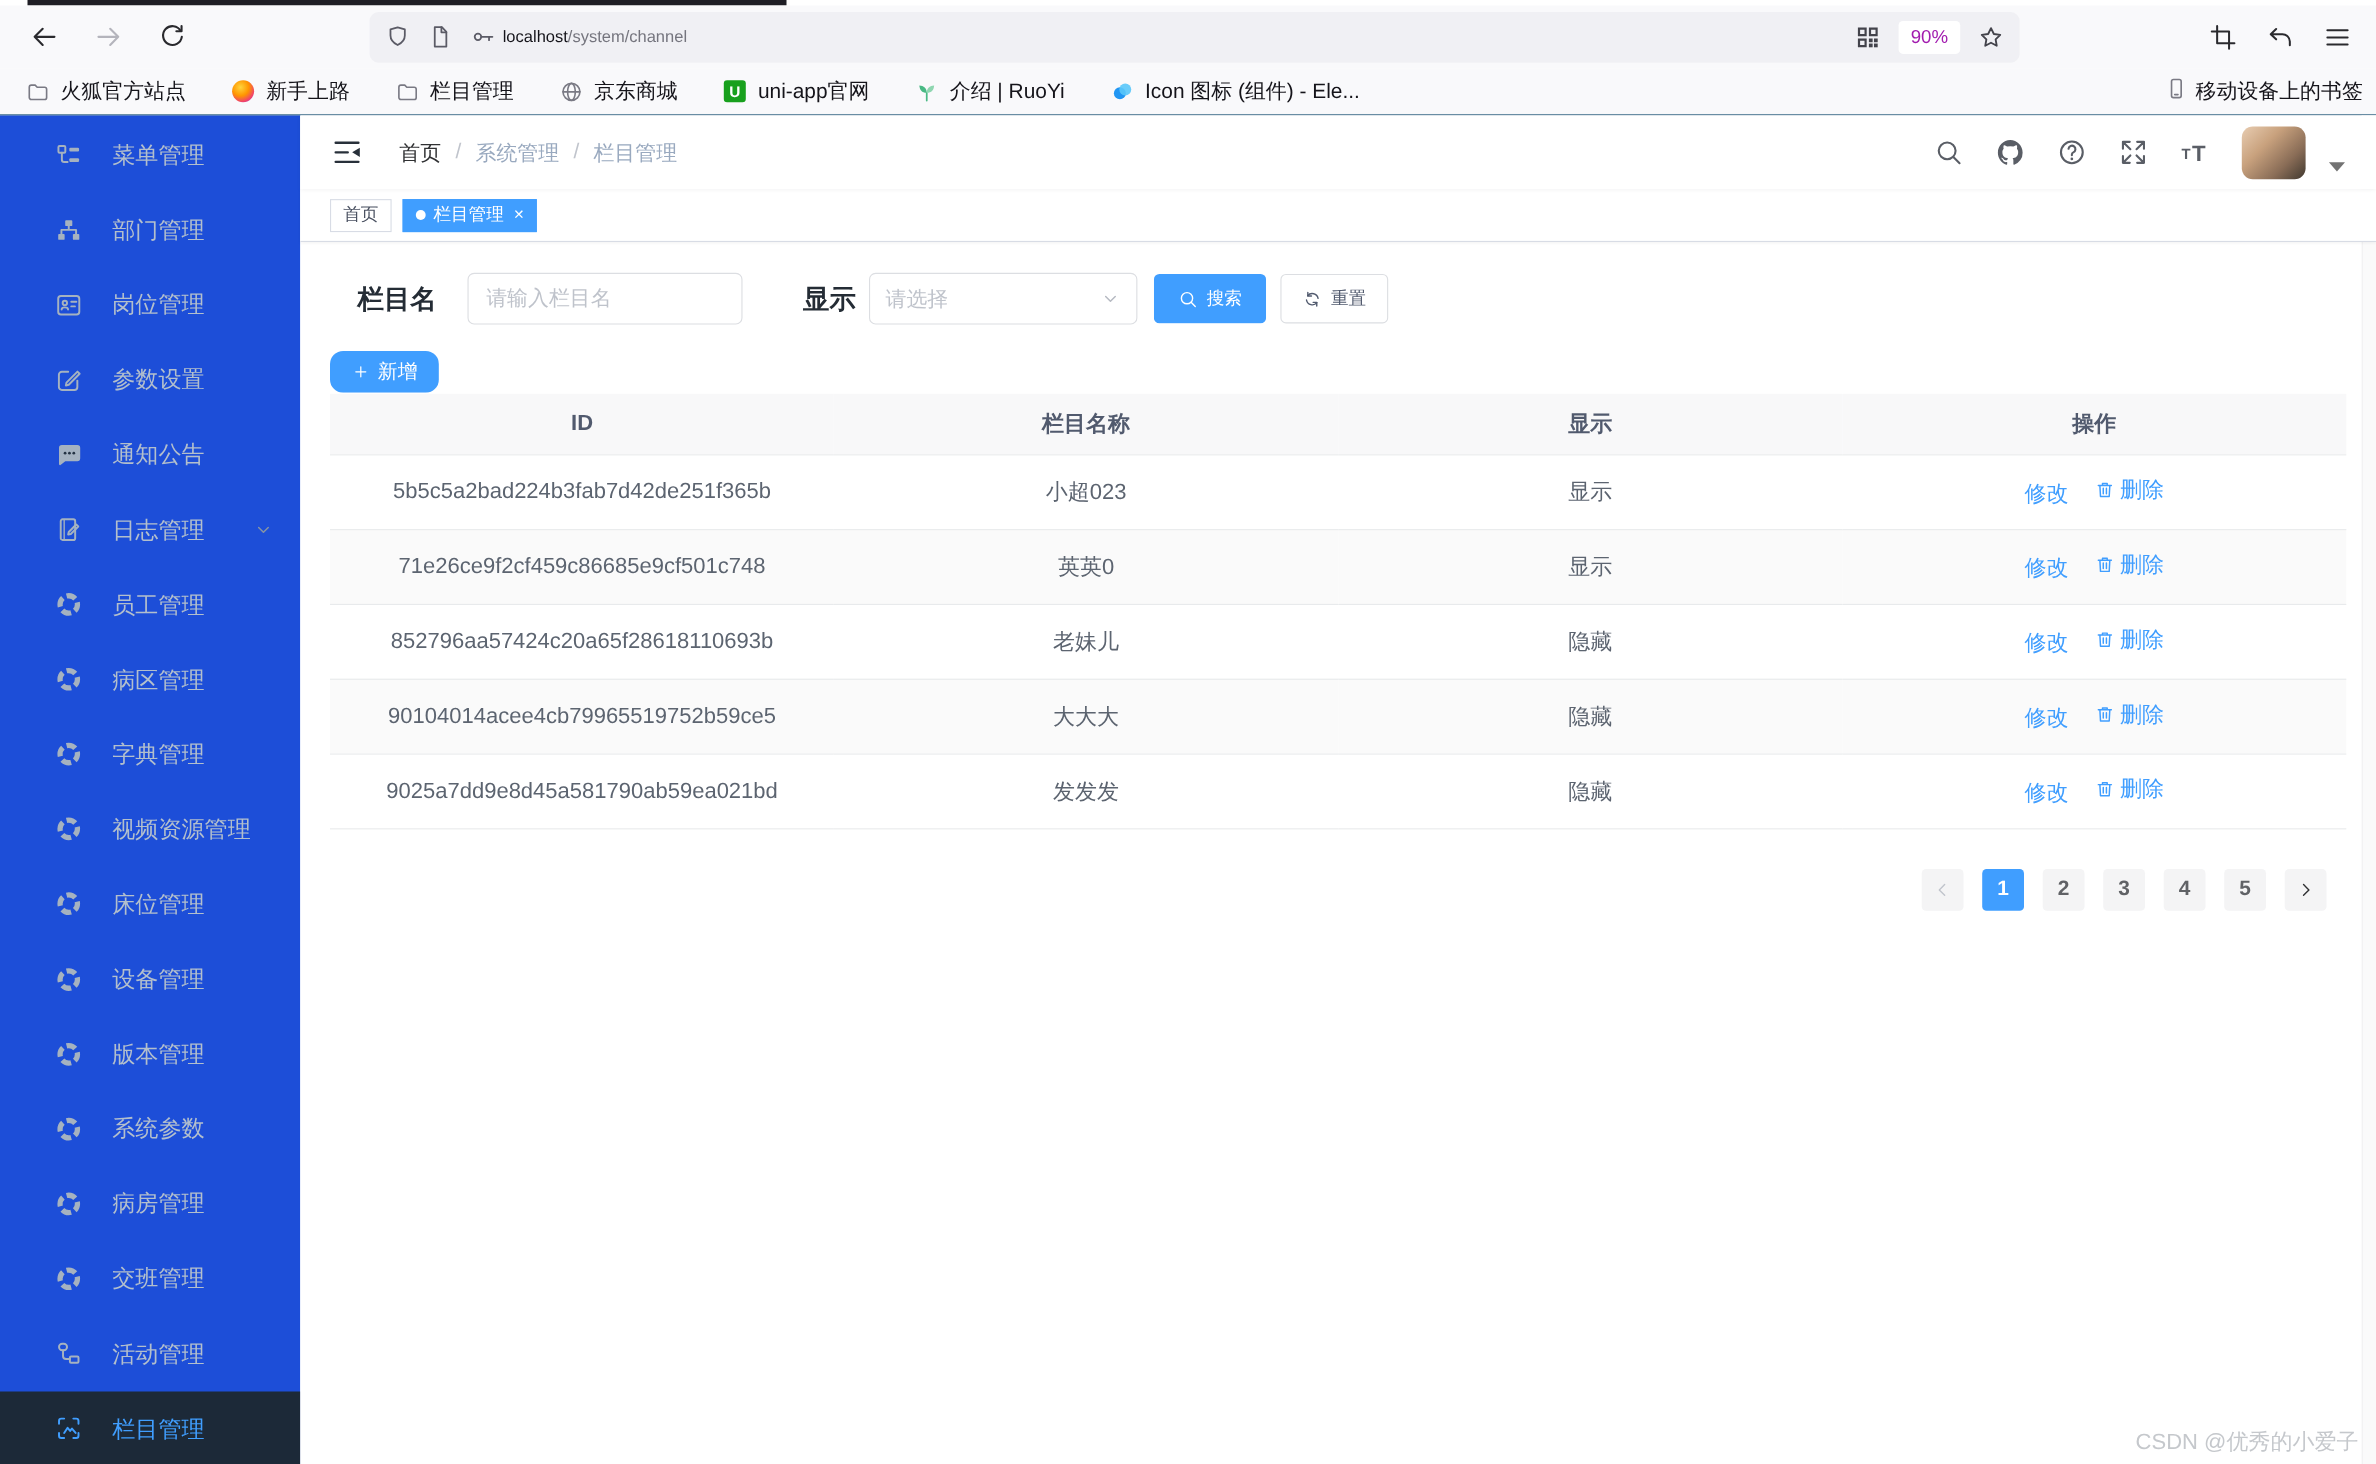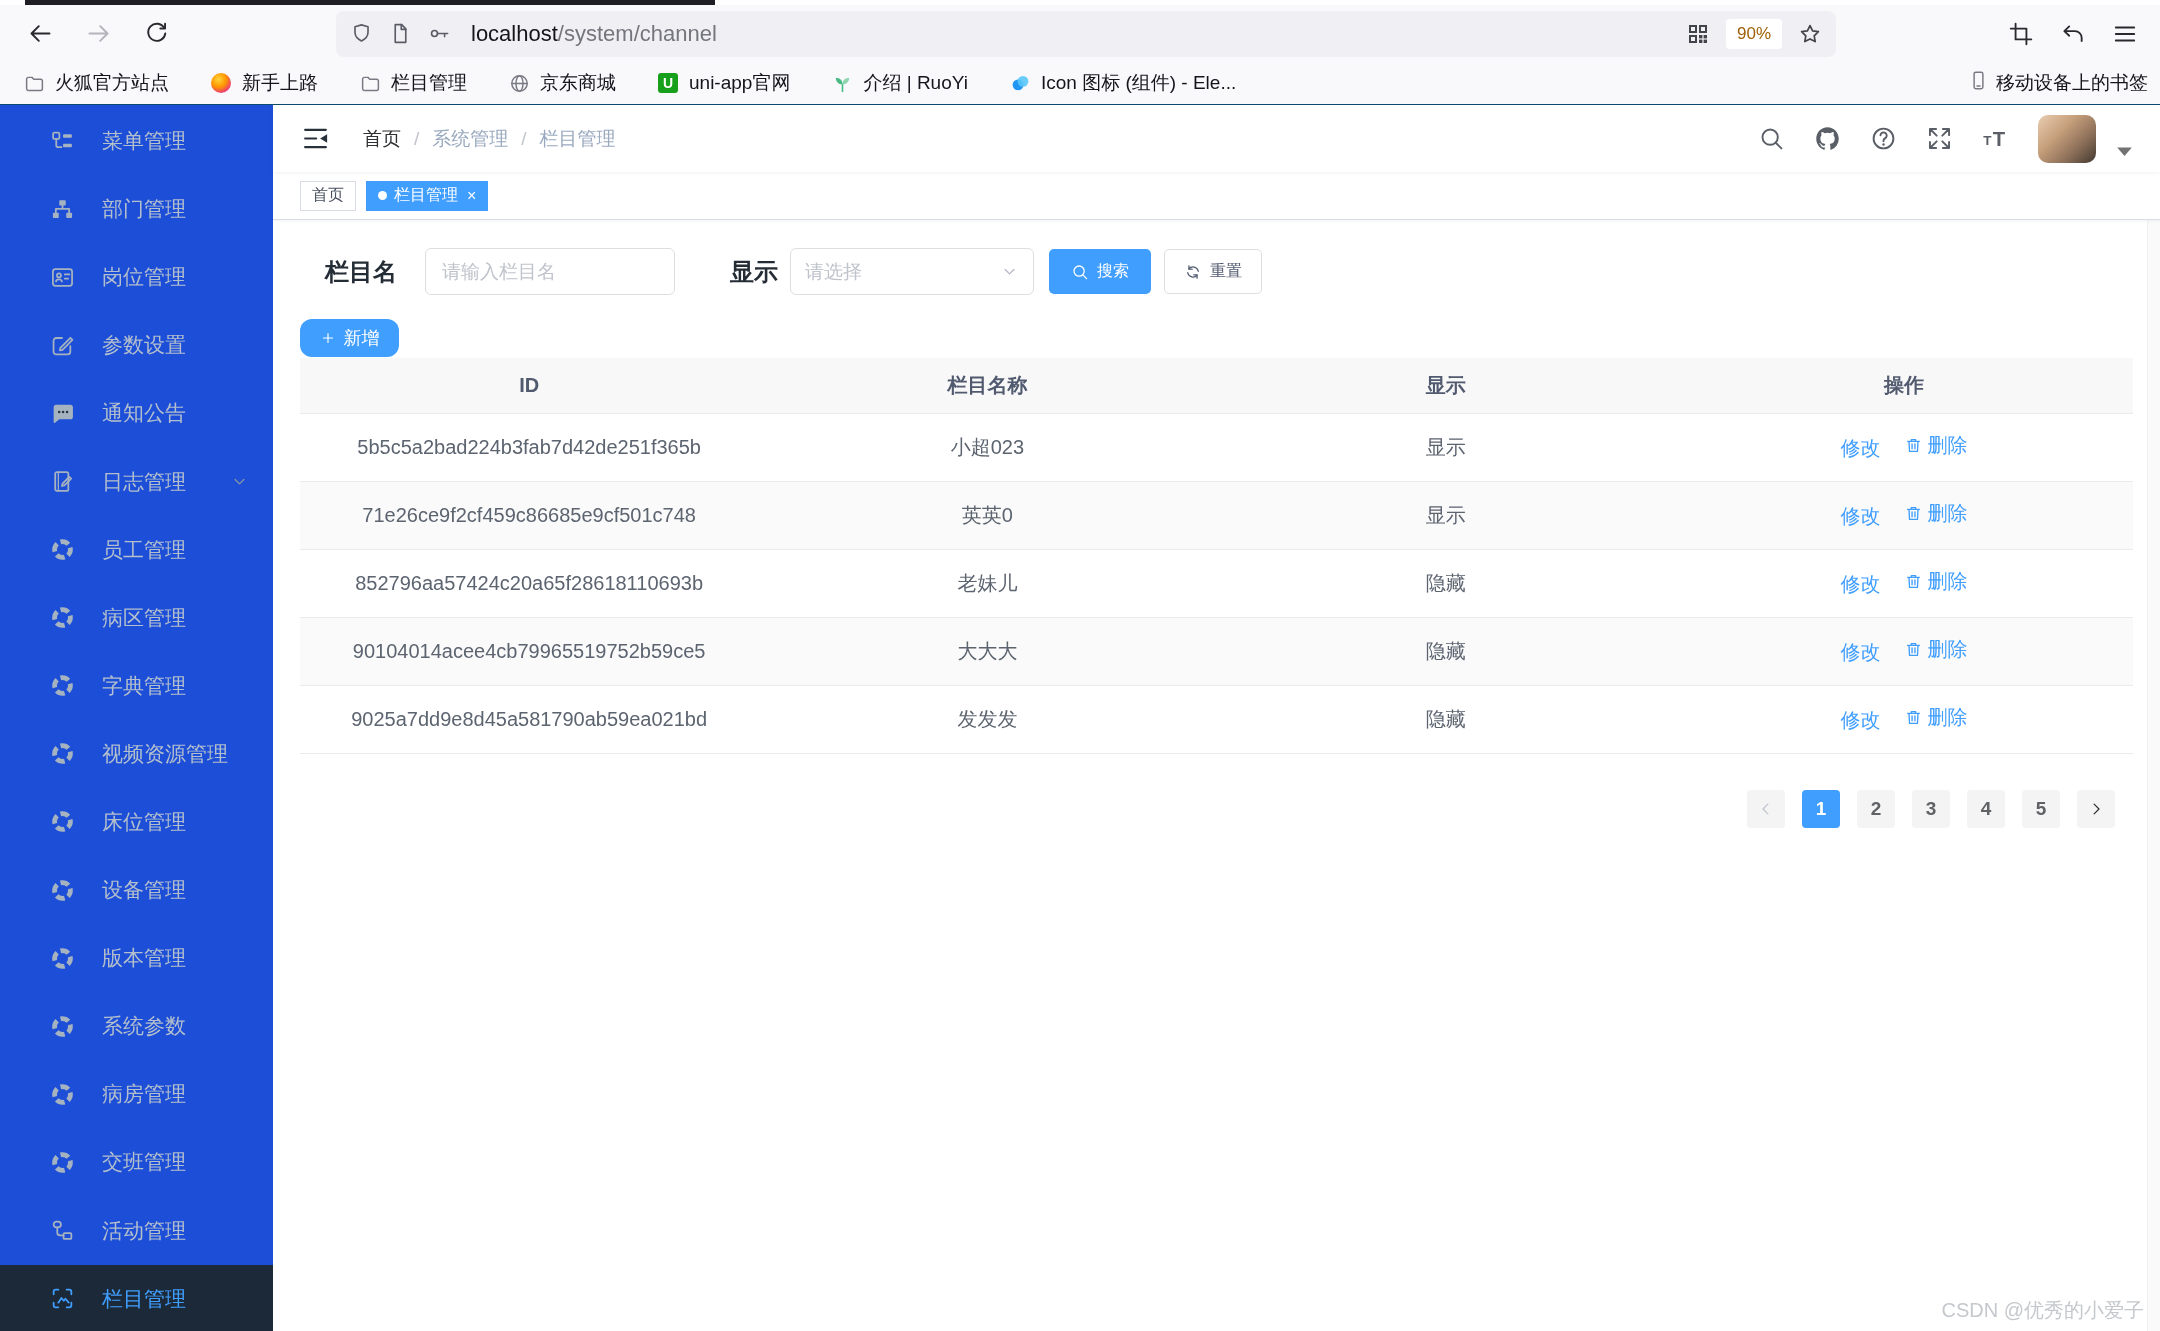--- a/index.html
+++ b/index.html
@@ -9,25 +9,25 @@
   
   .tab-edge { position:absolute; top:0; left:25px; width:690px; height:5px; background:#1f1e25; }
   .toolbar { position:absolute; top:5px; left:0; right:0; height:57px; background:#f9f9fb; display:flex; align-items:center; }
   .nav-group { display:flex; align-items:center; gap:14px; padding-left:18px; }
   .tb-btn { width:44px; height:44px; border-radius:6px; display:flex; align-items:center; justify-content:center; color:#2a2a2e; cursor:pointer; }
   .tb-btn.disabled { color:#b4b4bc; }
   .tb-btn .icon { width:27px; height:27px; }
   .url-bar { width:1500px; height:46px; margin-left:158px; background:#f0f0f4; border-radius:8px; display:flex; align-items:center; padding:0 14px; }
   .url-bar .lead-icons { display:flex; align-items:center; gap:16px; color:#5b5b66; }
   .url-bar .lead-icons .icon { width:23px; height:23px; }
-  .url-text { margin-left:20px; font-size:22px; color:#15141a; white-space:nowrap; }
+  .url-text { margin-left:6px; font-size:15px; color:#15141a; white-space:nowrap; }
   .url-text .path { color:#75757e; }
   .url-right { margin-left:auto; display:flex; align-items:center; gap:16px; color:#43434b; }
   .url-right .icon { width:24px; height:24px; }
-  .zoom-pill { background:#fff; border-radius:4px; padding:5px 11px; font-size:17px; color:#a16207; cursor:pointer; }
+  .zoom-pill { background:#fff; border-radius:4px; padding:5px 11px; font-size:17px; color:#a21caf; cursor:pointer; }
   .right-tools { margin-left:auto; display:flex; align-items:center; gap:26px; padding-right:22px; color:#2a2a2e; }
   .right-tools .icon { width:26px; height:26px; }
 
   .bookmarks-bar { position:absolute; top:62px; left:0; right:0; height:43px; background:#f9f9fb; border-bottom:1px solid #0c4a6e; display:flex; align-items:center; padding-left:24px; gap:42px; font-size:19px; color:#15141a; }
   .bookmark { display:flex; align-items:center; gap:10px; cursor:pointer; white-space:nowrap; }
   .bm-icon { width:21px; height:21px; color:#7a7a84; flex-shrink:0; }
   .bm-right { margin-left:auto; display:flex; align-items:flex-start; gap:7px; padding-right:12px; }
   .ff-logo { display:block; width:20px; height:20px; border-radius:50%; background:radial-gradient(circle at 38% 32%, #ffd43b, #ff9500 42%, #f0416d 72%, #7542e5 100%); }
   .uni-logo { display:flex; align-items:center; justify-content:center; width:20px; height:20px; border-radius:3px; background:#18a01d; color:#fff; font-size:14px; font-weight:bold; }
 

